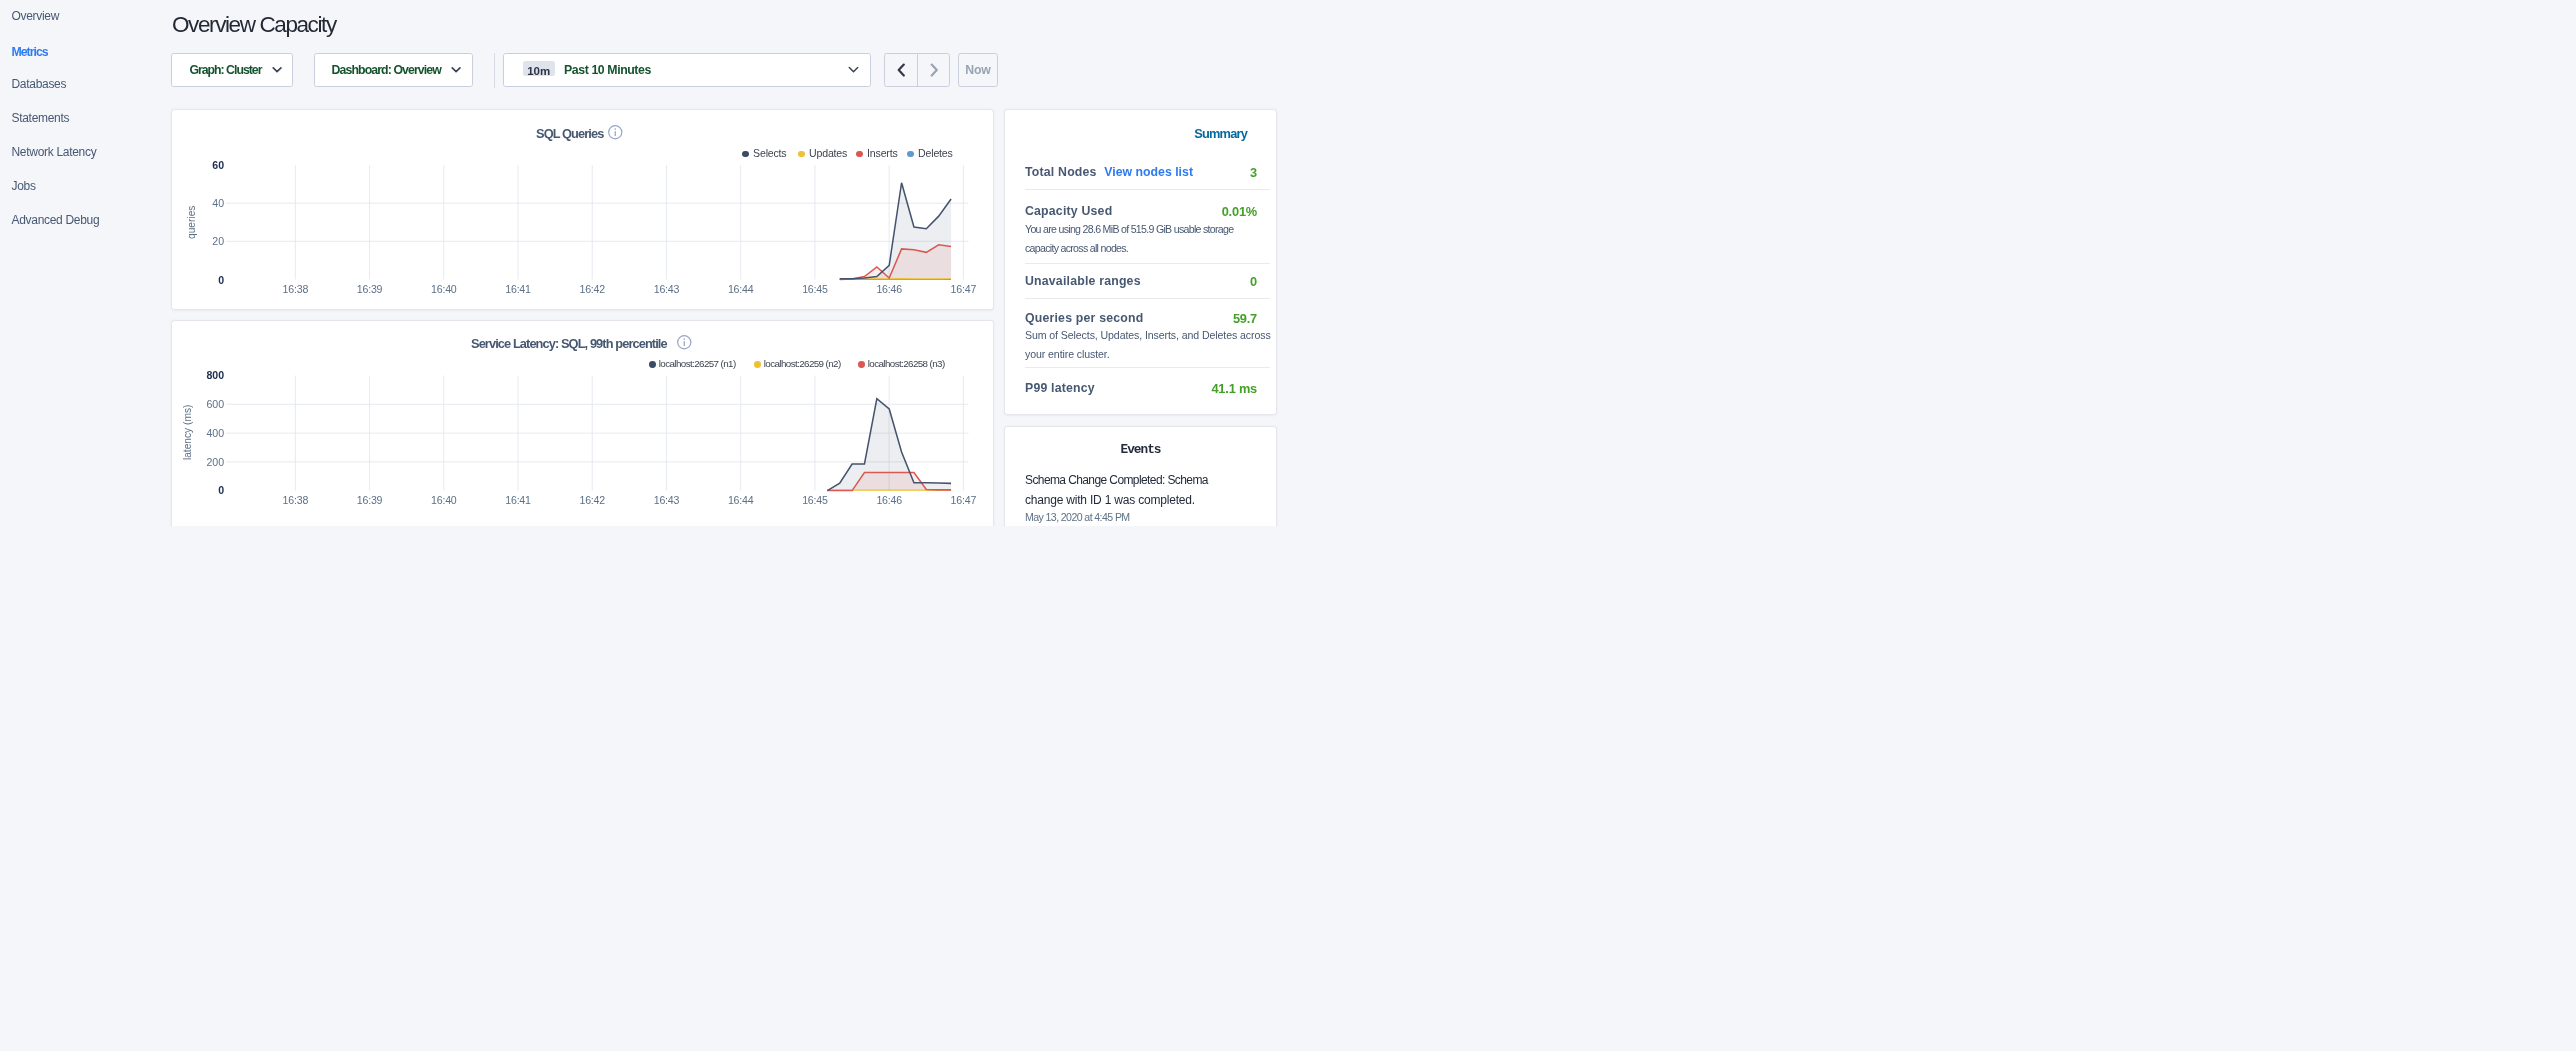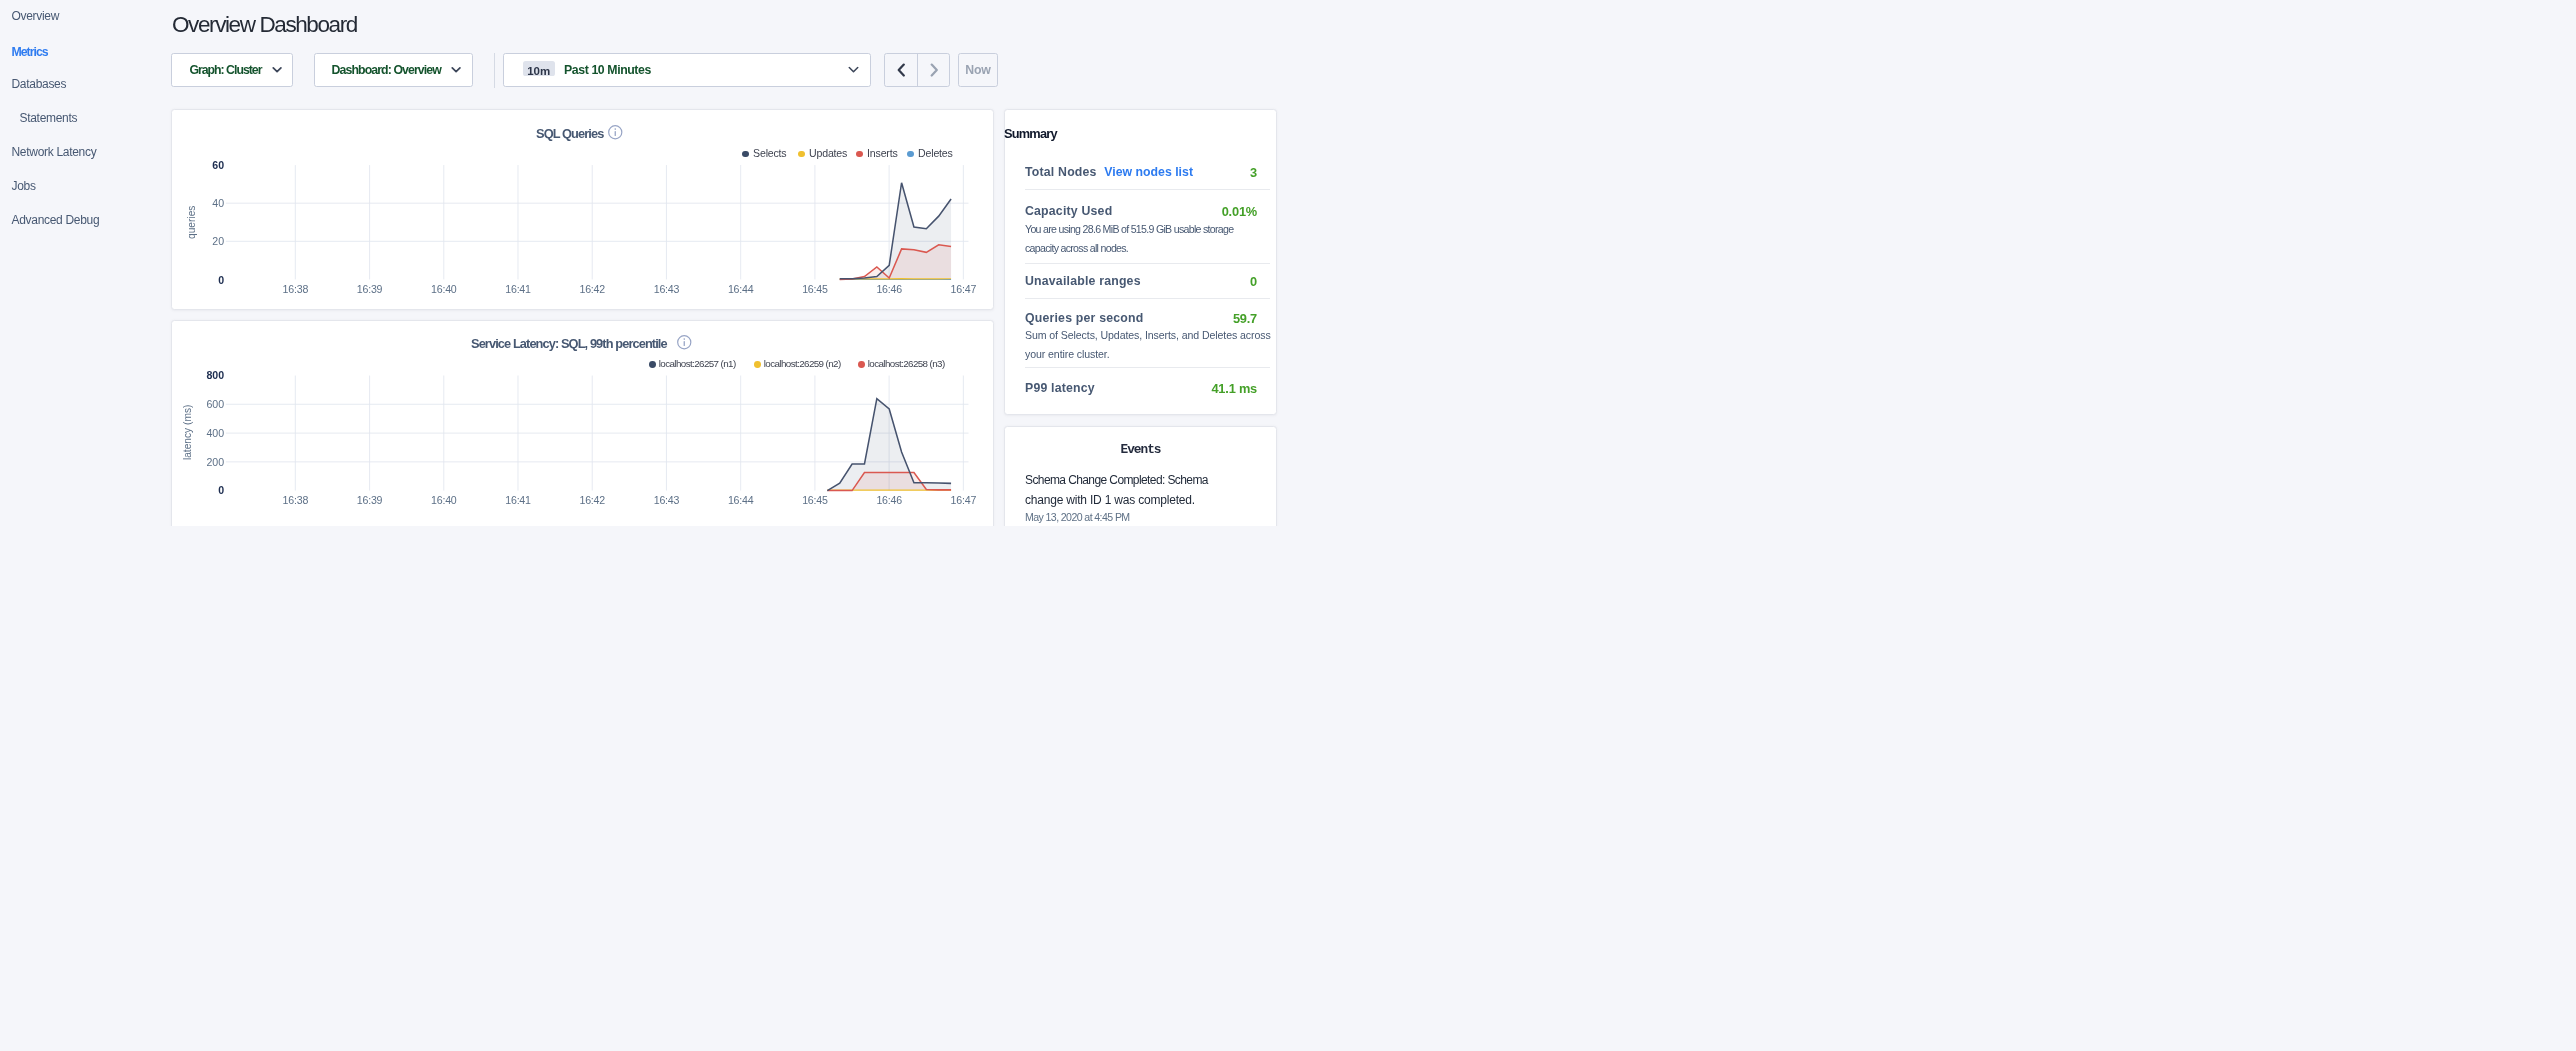--- a/index.html
+++ b/index.html
@@ -29,26 +29,26 @@
 .srow-value { font-weight:bold; font-size:12.8px; color:#44a028; letter-spacing:-0.2px; float:right; }
 .sdesc { position:absolute; left:1025px; font-size:10.6px; color:#475872; line-height:18.7px; white-space:nowrap; }
 .sdivider { position:absolute; left:1025px; width:245px; height:0.9px; background:#e8eaee; }
 </style>
 </head>
 <body>
 
 <div class="nav" style="top:9px;">Overview</div>
 <div class="nav active" style="top:45px; font-size:12.3px; letter-spacing:-1px;">Metrics</div>
 <div class="nav" style="top:77px;">Databases</div>
-<div class="nav" style="top:111px;margin-left:8px;">Statements</div>
+<div class="nav" style="top:111px;">Statements</div>
 <div class="nav" style="top:145px;">Network Latency</div>
 <div class="nav" style="top:179px;">Jobs</div>
 <div class="nav" style="top:213px;">Advanced Debug</div>
 
-<div class="pagetitle">Overview Dashboard</div>
+<div class="pagetitle">Overview Capacity</div>
 
 <div class="ctl" style="left:171px; width:122px;">
   <span class="ctl-text" style="left:17.4px; letter-spacing:-1px;">Graph: Cluster</span>
   <svg class="chev" style="left:100px;" width="10.2" height="6.8" viewBox="0 0 12 8">
       <path d="M1.5 1.5 L6 6 L10.5 1.5" fill="none" stroke="#3c4659" stroke-width="2" stroke-linecap="round" stroke-linejoin="round"></path>
     </svg>
 </div>
 <div class="ctl" style="left:314px; width:159px;">
   <span class="ctl-text" style="left:16.6px; letter-spacing:-0.9px;">Dashboard: Overview</span>
   <svg class="chev" style="left:136px;" width="10.2" height="6.8" viewBox="0 0 12 8">
@@ -178,21 +178,21 @@
     <text x="582.75" y="215.8">16:43</text>
     <text x="670.05" y="215.8">16:44</text>
     <text x="757.35" y="215.8">16:45</text>
     <text x="844.65" y="215.8">16:46</text>
     <text x="931.95" y="215.8">16:47</text>
   </g>
   <text x="23.5" y="132" font-size="12" fill="#5d7087" text-anchor="middle" transform="rotate(-90 23.5 132)">latency (ms)</text>
 </svg>
 
 <div class="panel" style="left:1004px; top:109px; width:273px; height:306px;"></div>
-<div class="abs" style="left:1004px; top:126px; width:243px; text-align:left; font-size:12.8px; font-weight:bold; letter-spacing:-0.8px; color:#0f172a;">Summary</div>
+<div class="abs" style="left:1004px; top:126px; width:243px; text-align:right; font-size:12.8px; font-weight:bold; letter-spacing:-0.8px; color:#0369a1;">Summary</div>
 <div class="srow" style="top:165px;">
   <span class="srow-label">Total Nodes</span>
   <span style="float:left; font-weight:bold; font-size:12.3px; color:#2d7bf0; margin-left:7.7px;">View nodes list</span>
   <span class="srow-value">3</span>
 </div>
 <div class="sdivider" style="top:189px;"></div>
 <div class="srow" style="top:204px;">
   <span class="srow-label">Capacity Used</span>
   <span class="srow-value">0.01%</span>
 </div>

